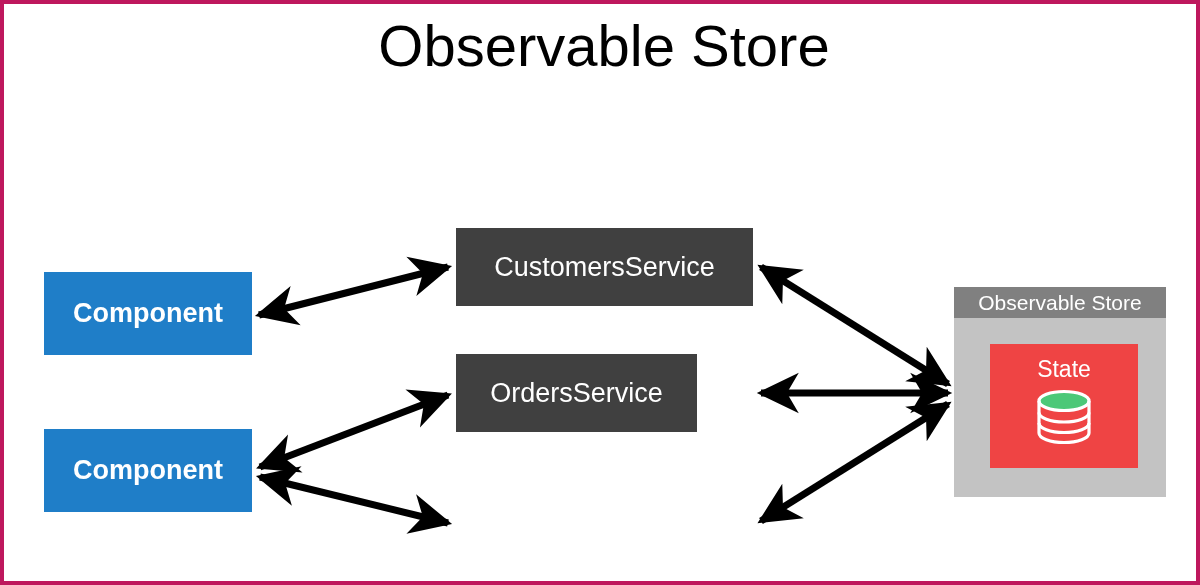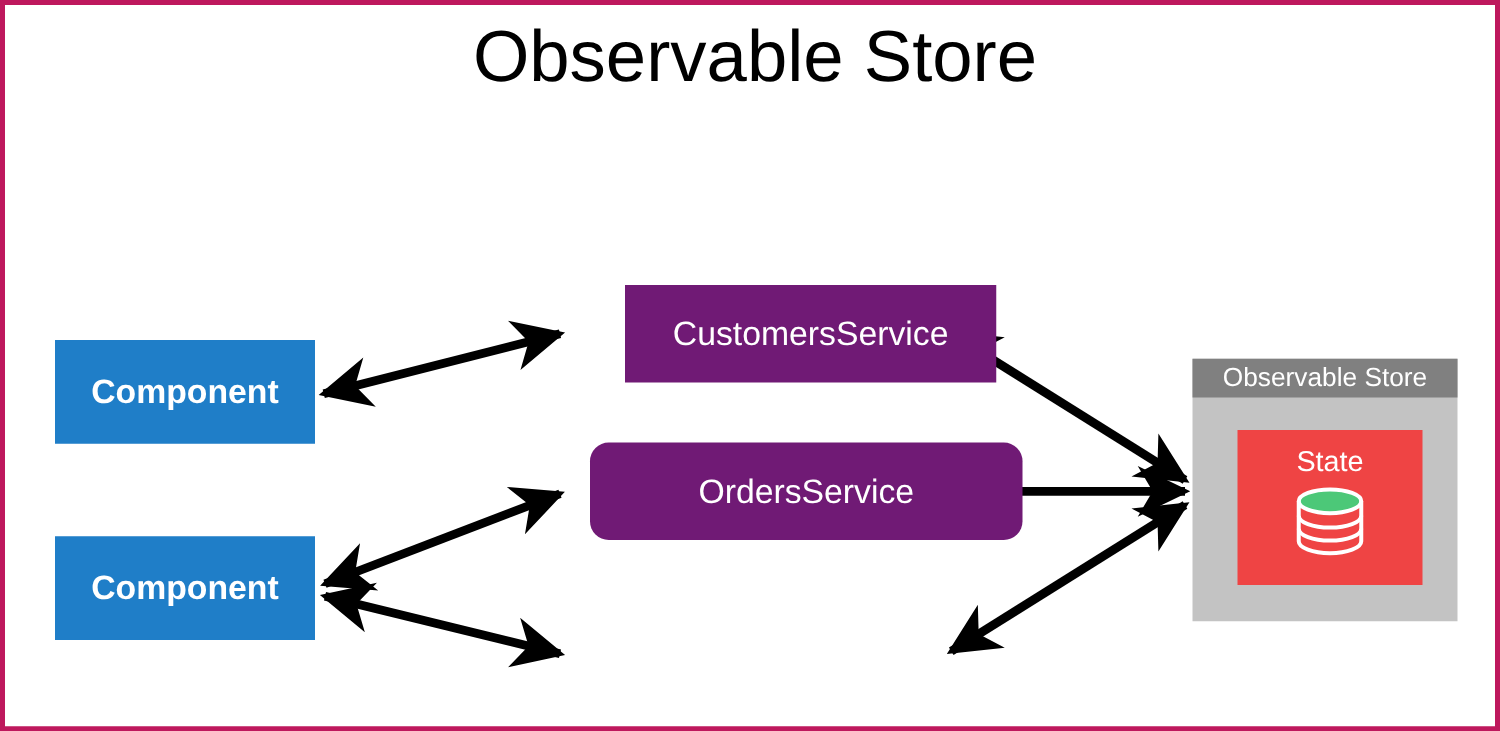--- a/index.html
+++ b/index.html
@@ -44,27 +44,26 @@
     font-weight: 400;
     line-height: 1;
     text-align: center;
     user-select: none;
   }
   .component-node {
     background: #1f7ec8;
     font-weight: bold;
   }
   .service-node {
-    background: #701a75;
-    margin-left: 44px;
+    background: #404040;
   }
   #component-1 { left: 40px;  top: 268px; width: 208px; height: 83px; }
   #component-2 { left: 40px;  top: 425px; width: 208px; height: 83px; }
   #customers-service { left: 452px; top: 224px; width: 297px; height: 78px; }
-  #orders-service    { left: 424px; top: 350px; width: 346px; height: 78px; border-radius: 15px; }
+  #orders-service    { left: 452px; top: 350px; width: 241px; height: 78px; }
   #invoices-service  { left: 452px; top: 478px; width: 297px; height: 78px; }
 
   #observable-store-panel {
     position: absolute;
     left: 950px;
     top: 283px;
     width: 212px;
     height: 210px;
     background: #c3c3c3;
     box-sizing: border-box;

